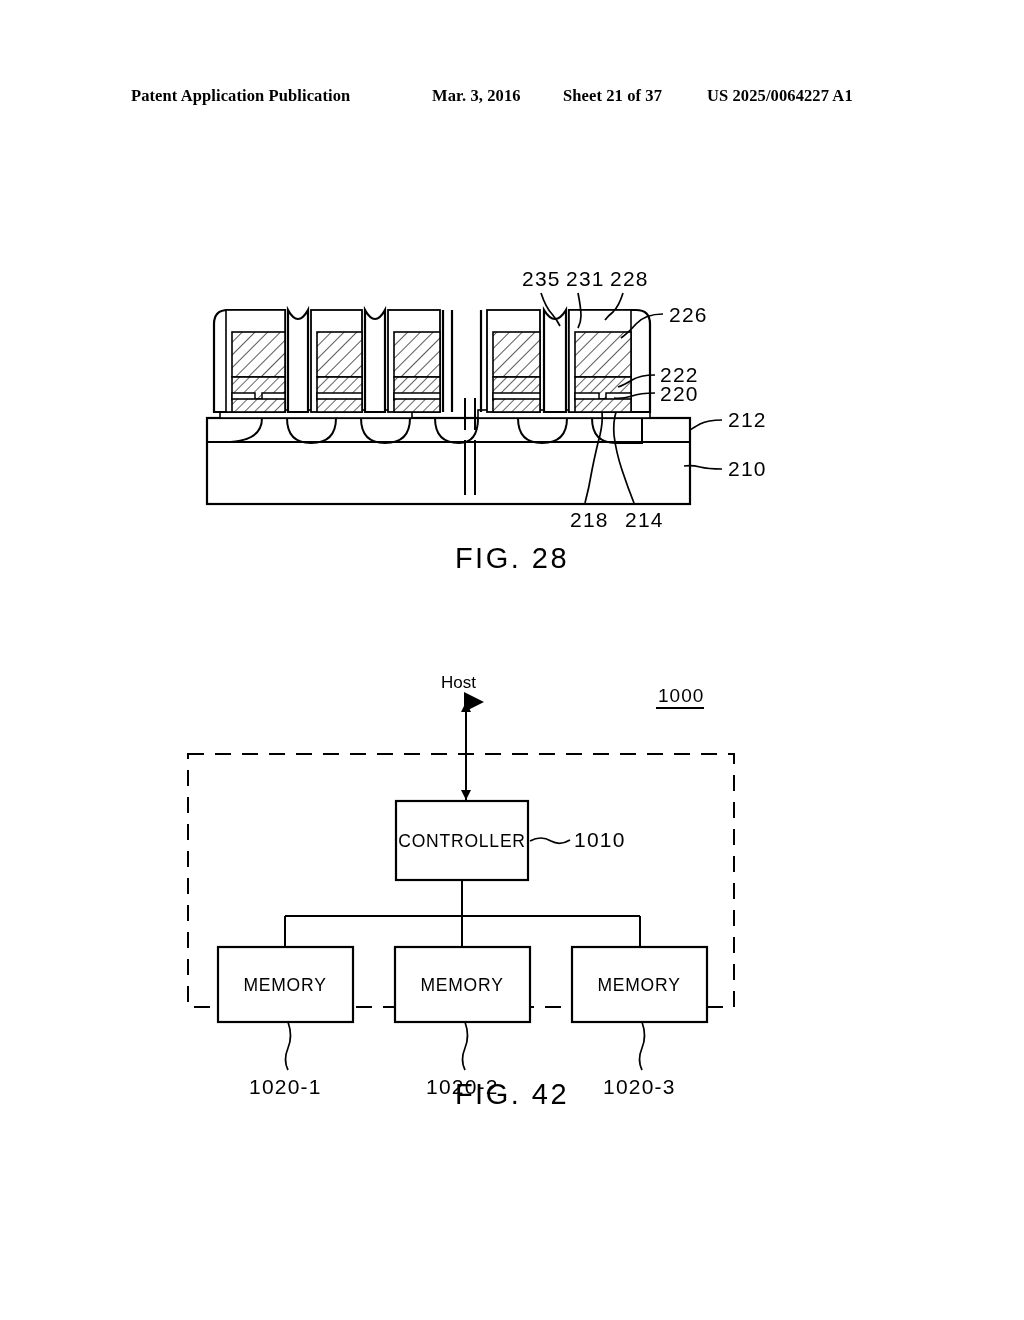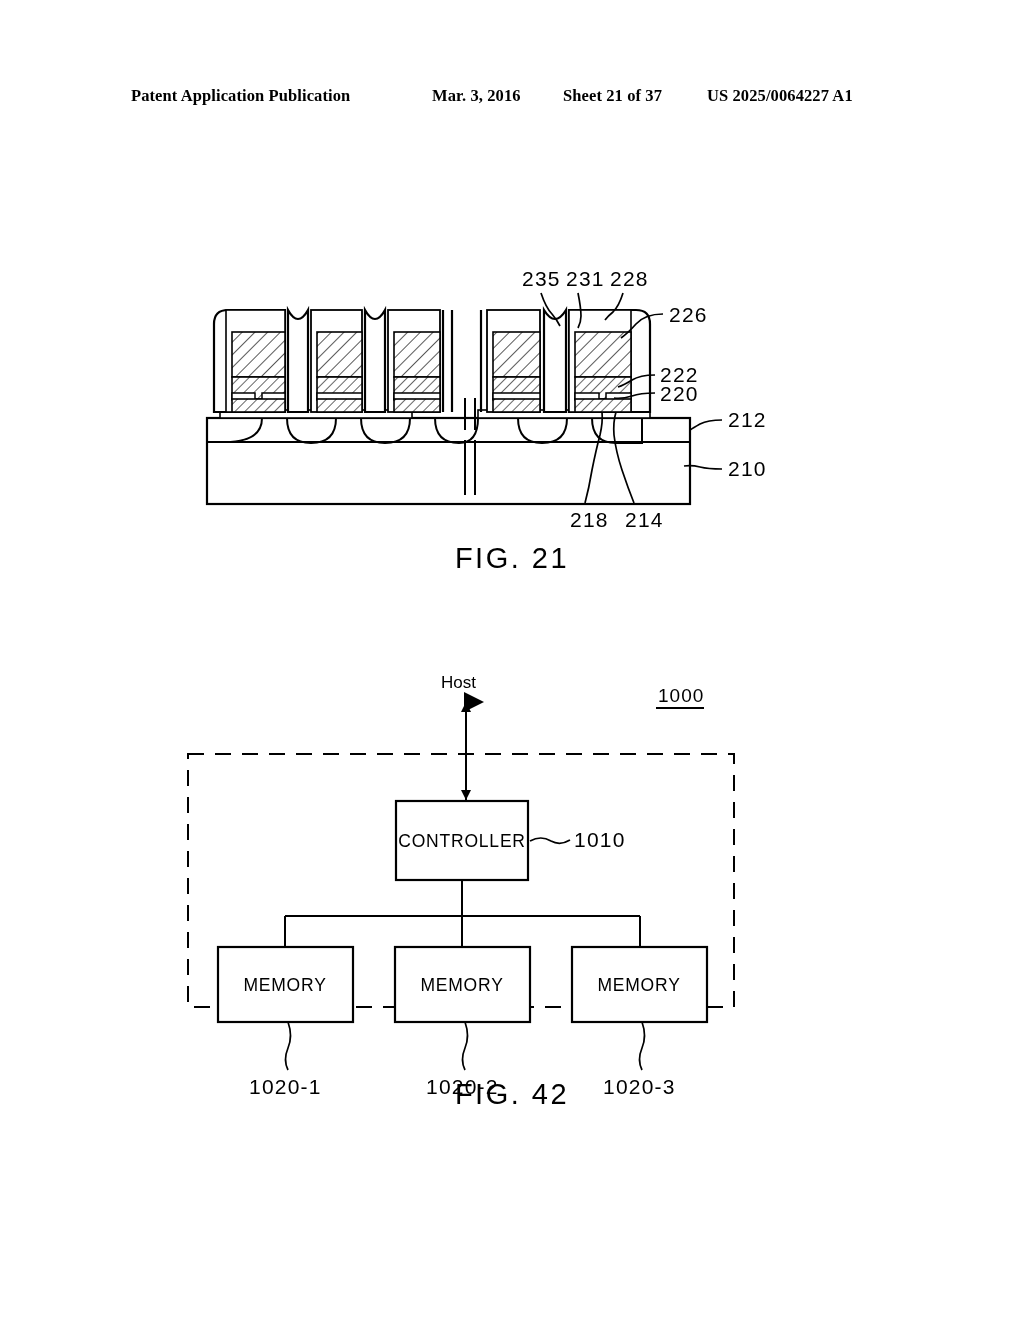--- a/index.html
+++ b/index.html
@@ -236,21 +236,21 @@
       <text class="ref-num" x="669" y="92">226</text>
       <text class="ref-num" x="660" y="152">222</text>
       <text class="ref-num" x="660" y="171">220</text>
       <text class="ref-num" x="728" y="197">212</text>
       <text class="ref-num" x="728" y="246">210</text>
       <text class="ref-num" x="570" y="297">218</text>
       <text class="ref-num" x="625" y="297">214</text>
     </g>
   </svg>
 
-  <div class="fig-caption" id="fig25-caption">FIG. 21</div>
+  <div class="fig-caption" id="fig25-caption">FIG. 28</div>
 </div>
 
 <div class="figure-block" id="figure-26">
   <svg width="1024" height="470" viewBox="0 0 1024 470">
     <defs>
       <marker id="arrTop" markerWidth="10" markerHeight="10" refX="5" refY="9" orient="auto">
         <path d="M5,0 L10,10 L0,10 Z" fill="#000"></path>
       </marker>
       <marker id="arrBot" markerWidth="10" markerHeight="10" refX="5" refY="9" orient="auto">
         <path d="M5,0 L10,10 L0,10 Z" fill="#000"></path>

